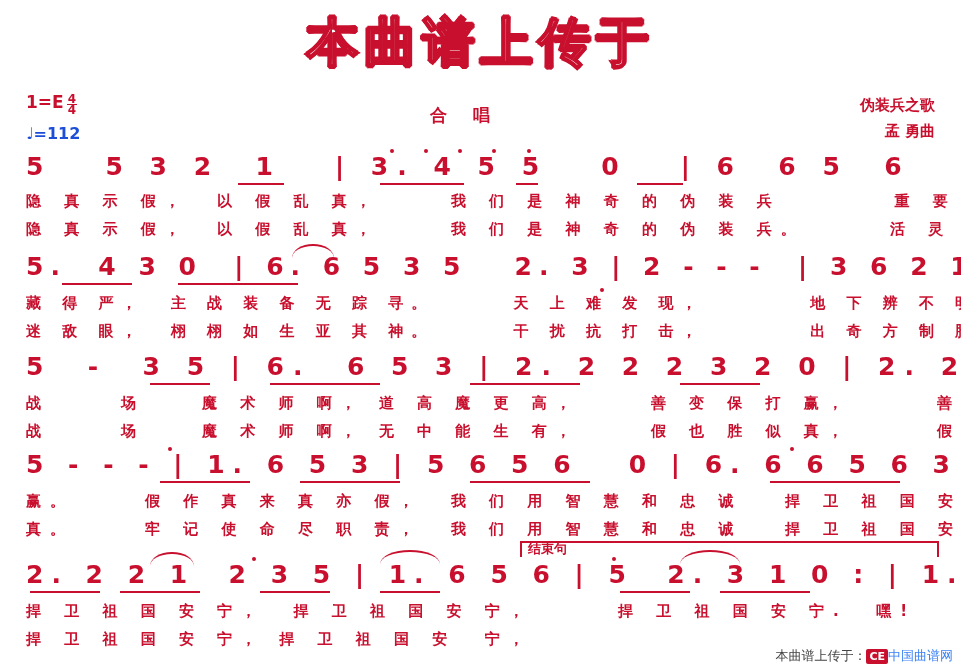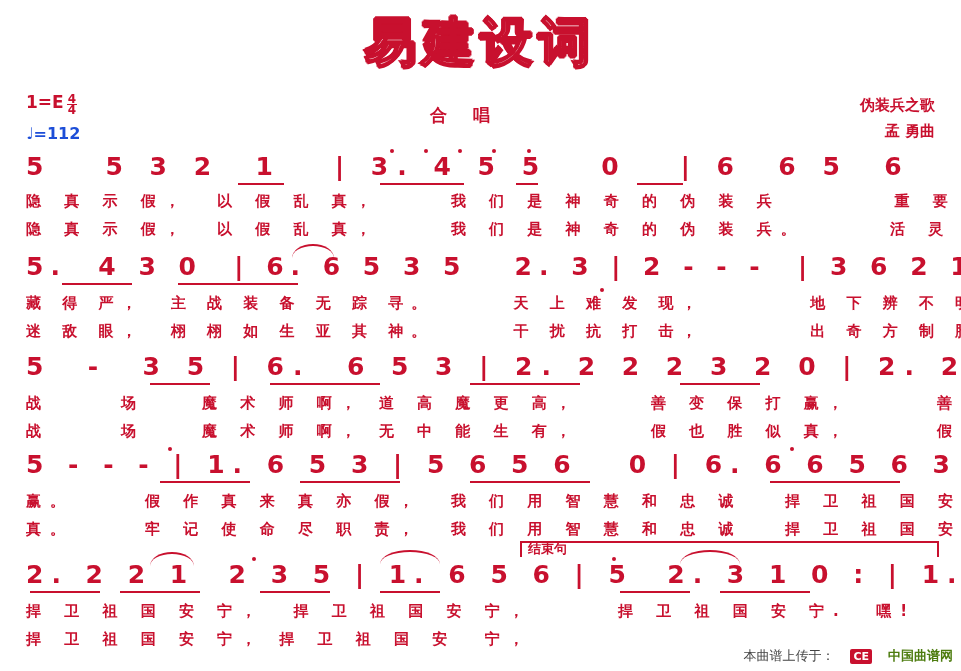--- a/index.html
+++ b/index.html
@@ -88,34 +88,34 @@
     position:absolute;border:2px solid #c8102e;border-bottom:none;
   }
   .endlabel{
     position:absolute;font-size:13px;color:#c8102e;font-weight:bold;
   }
 
   
   .footer{
     position:absolute;right:8px;bottom:6px;
     font-size:13px;color:#444;
-    display:flex;align-items:center;gap:16px;
-  }
-  .footer .site{color:#4d7c0f;font-weight:bold;}
+    display:flex;align-items:center;gap:0;
+  }
+  .footer .site{color:#3b82f6;font-weight:normal;}
   .footer .badge{
     display:inline-block;background:#c8102e;color:#fff;
     font-size:11px;padding:1px 3px;border-radius:2px;font-weight:bold;
   }
 </style>
 </head>
 <body>
 
 <div class="sheet">
 
-  <div class="title">易建设词</div>
+  <div class="title">本曲谱上传于</div>
 
   <div class="key">
     <span>1=E</span><span class="frac"><span class="num">4</span><span>4</span></span>
   </div>
   <div class="tempo">♩=112</div>
   <div class="chorus">合 唱</div>
   <div class="credits">
     <div>伪装兵之歌</div>
     <div>孟 勇曲</div>
   </div>

